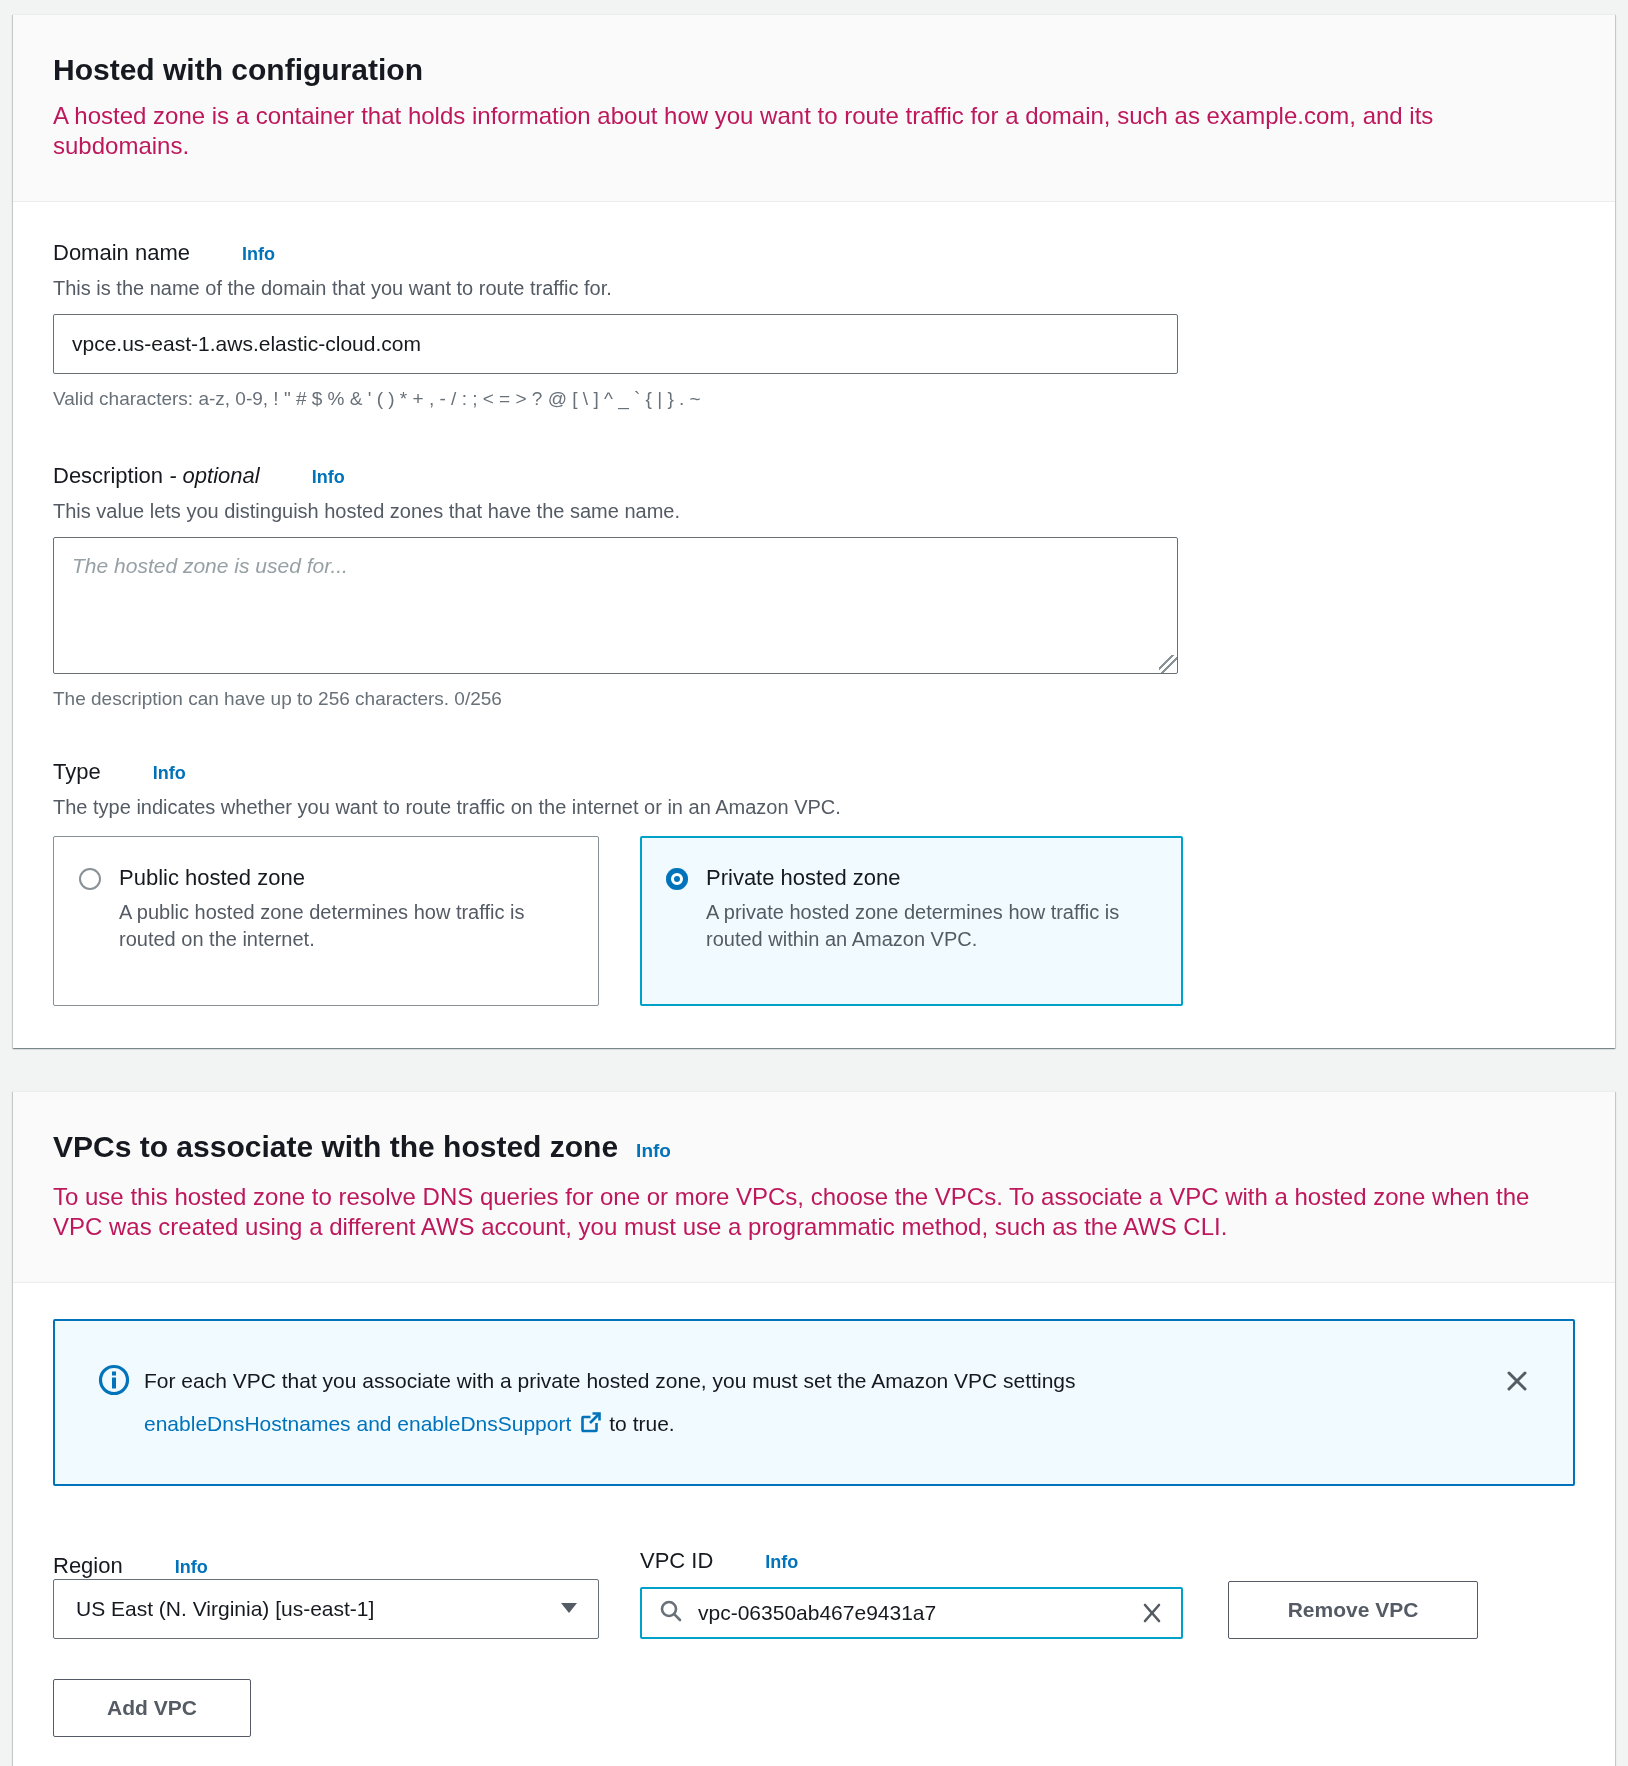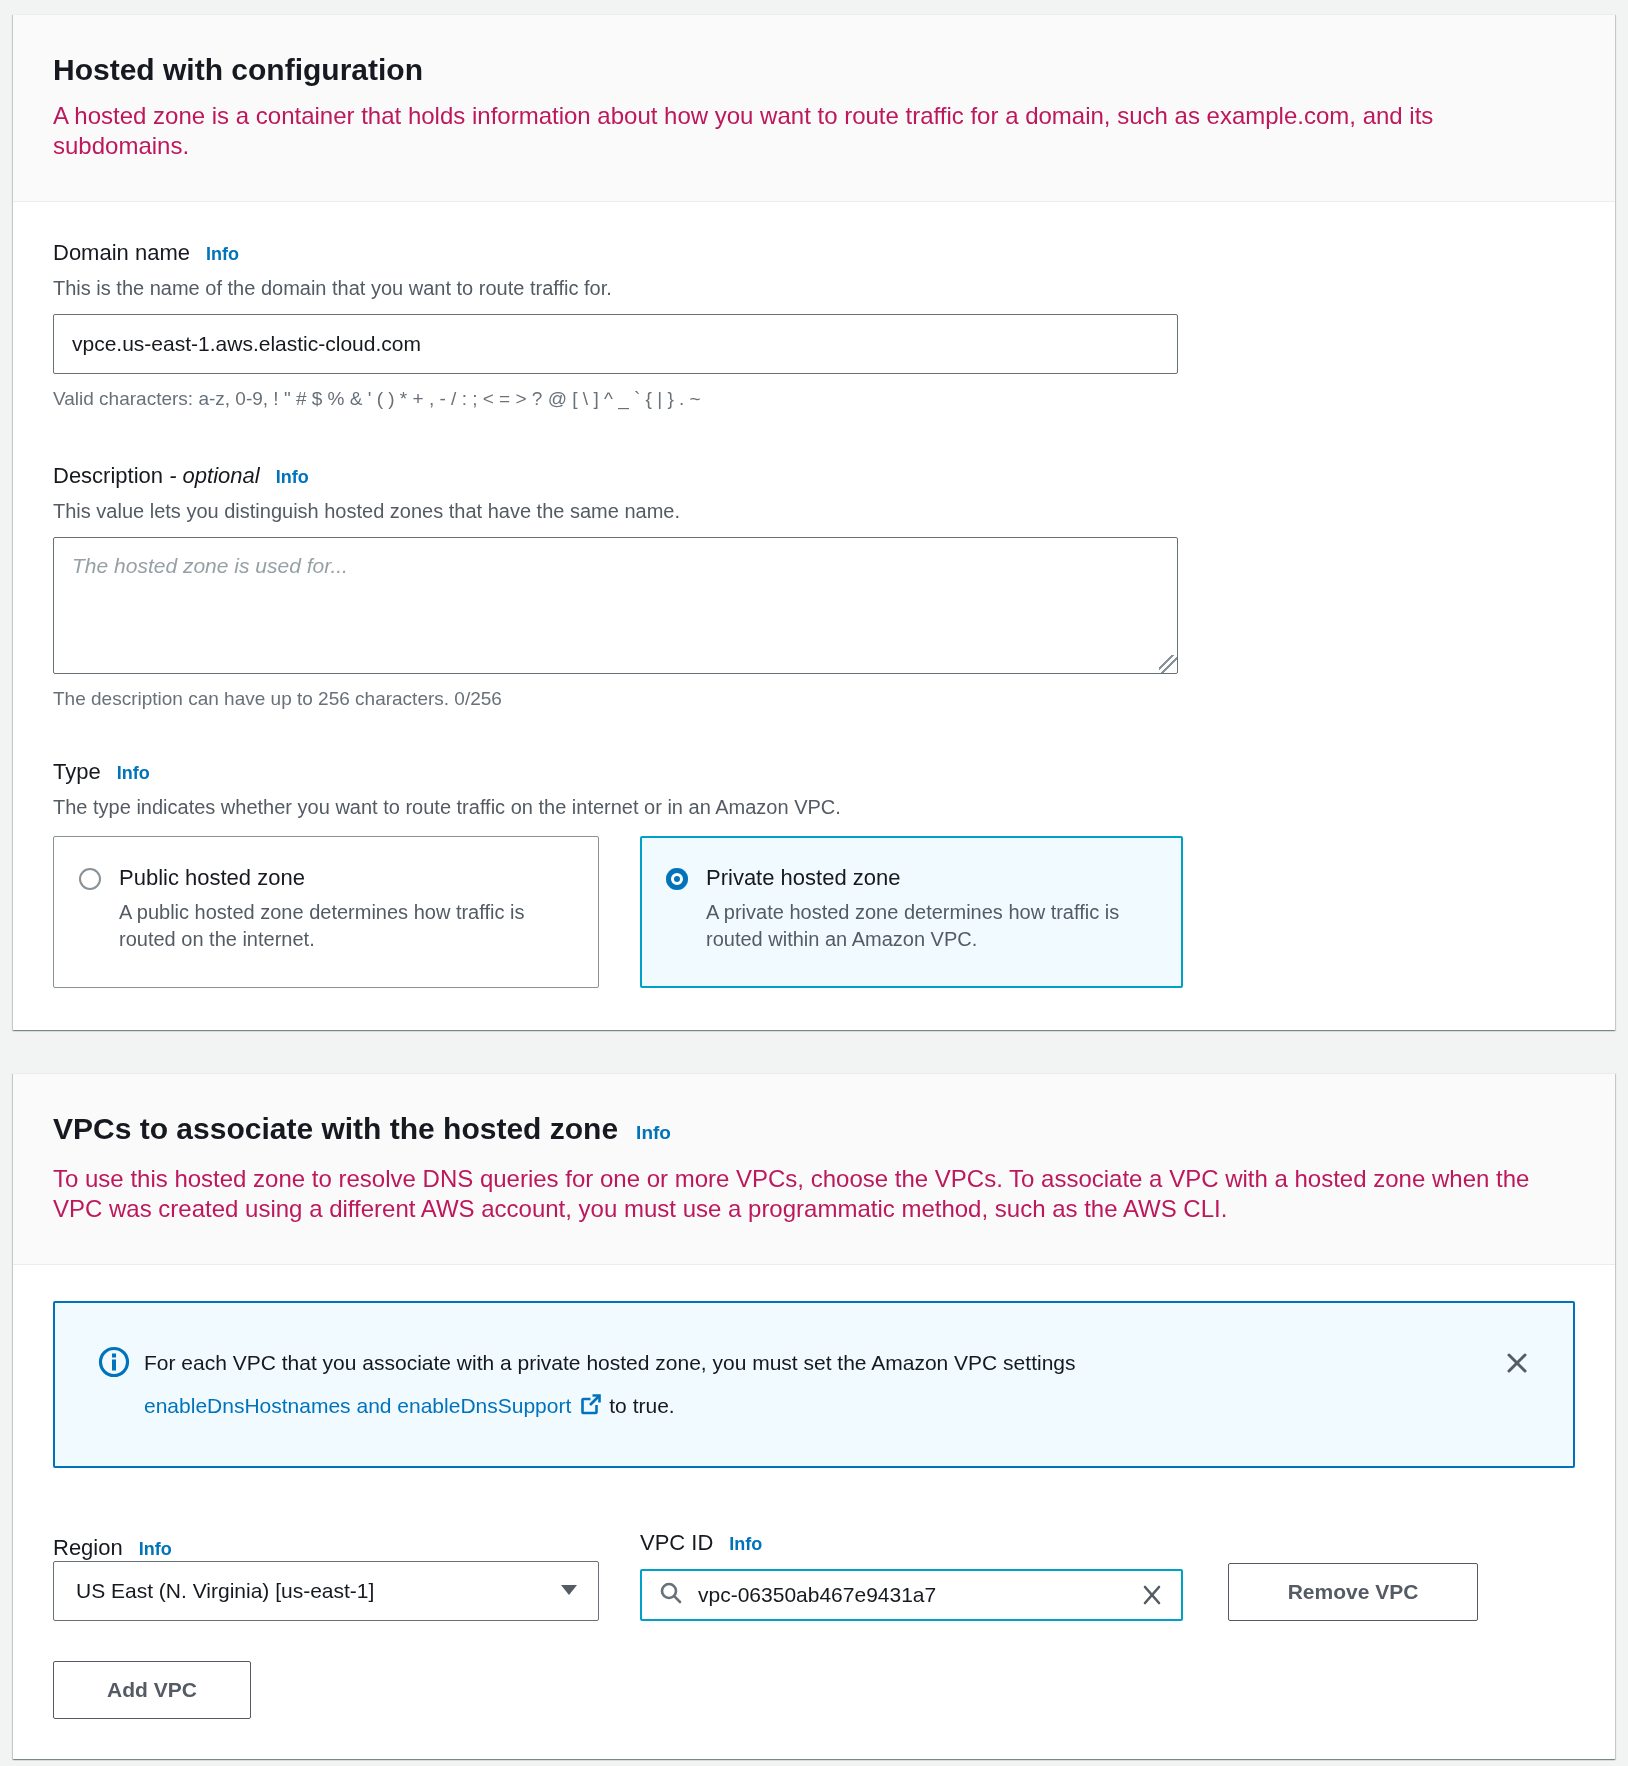--- a/index.html
+++ b/index.html
@@ -31,21 +31,21 @@
     font-size:30px; line-height:34px; font-weight:700; color:#16191f;
   }
   .card-header .card-desc {
     margin:0;
     font-size:24px; line-height:30px; color:#be185d;
   }
   .card-body { padding:38px 40px 42px 40px; }
   .card-body.vpc-body { padding:36px 40px 40px 40px; }
 
   
-  .label-row { display:flex; align-items:baseline; }
+  .label-row { display:flex; align-items:baseline;gap:36px; }
   .field-label { font-size:22px; line-height:26px; color:#16191f; }
   .field-label em { font-style:italic; }
   .info-link {
     margin-left:16px;
     font-size:18px; font-weight:700; color:#0073bb;
     text-decoration:none; cursor:pointer;
   }
   .title-info { font-size:19px; margin-left:18px; }
   .field-desc { margin:9px 0 0 0; font-size:20px; line-height:26px; color:#545b64; }
   .constraint { margin:13px 0 0 0; font-size:19px; line-height:24px; color:#687078; }
@@ -71,21 +71,21 @@
     background-repeat:no-repeat; background-position:bottom right; background-size:18px 18px;
   }
   .desc-textarea::placeholder { font-style:italic; color:#96a0a5; opacity:1; }
 
   .field-gap { margin-top:52px; }
   .type-gap { margin-top:48px; }
 
   
   .radio-grid { display:grid; grid-template-columns:546px 543px; column-gap:41px; margin-top:16px; }
   .radio-card {
-    height:152px; border:1px solid #879196; border-radius:2px; background:#fff;
+    height:170px; border:1px solid #879196; border-radius:2px; background:#fff;
     padding:26px 24px 0 25px; display:flex; align-items:flex-start; cursor:pointer;
   }
   .radio-card.selected { border:2px solid #00a1c9; background:#f1faff; padding:25px 23px 0 24px; }
   .radio-dot {
     flex:0 0 22px; width:22px; height:22px; margin-top:5px; border-radius:50%;
     background:#fff; border:2px solid #879196;
   }
   .radio-card.selected .radio-dot {
     border:none; background:#0073bb;
     box-shadow:inset 0 0 0 5px #0073bb, inset 0 0 0 8px #fff;

